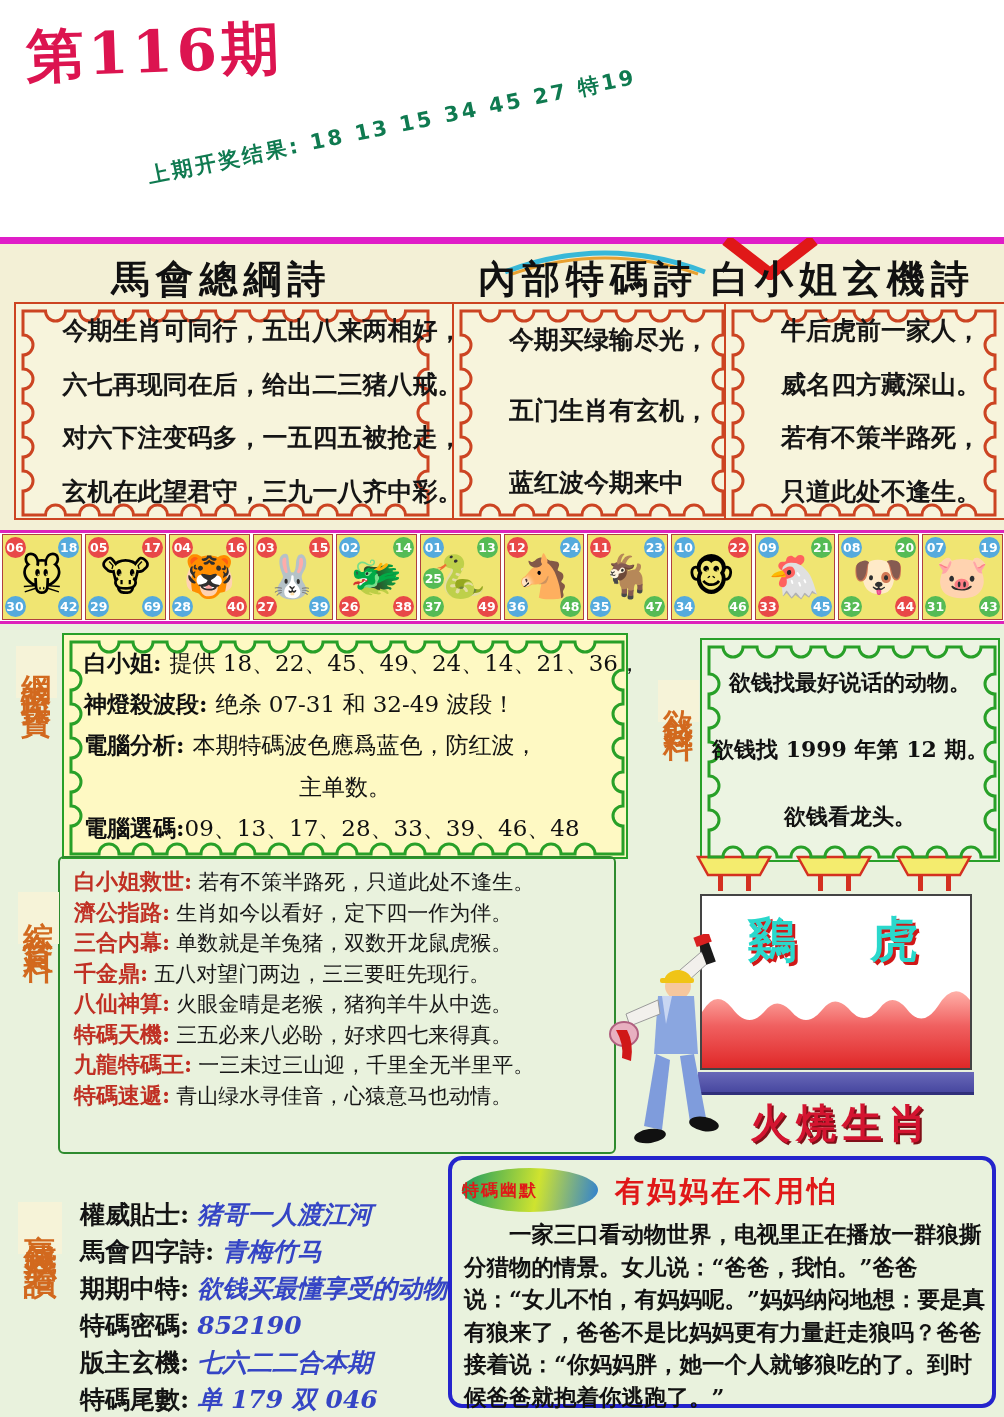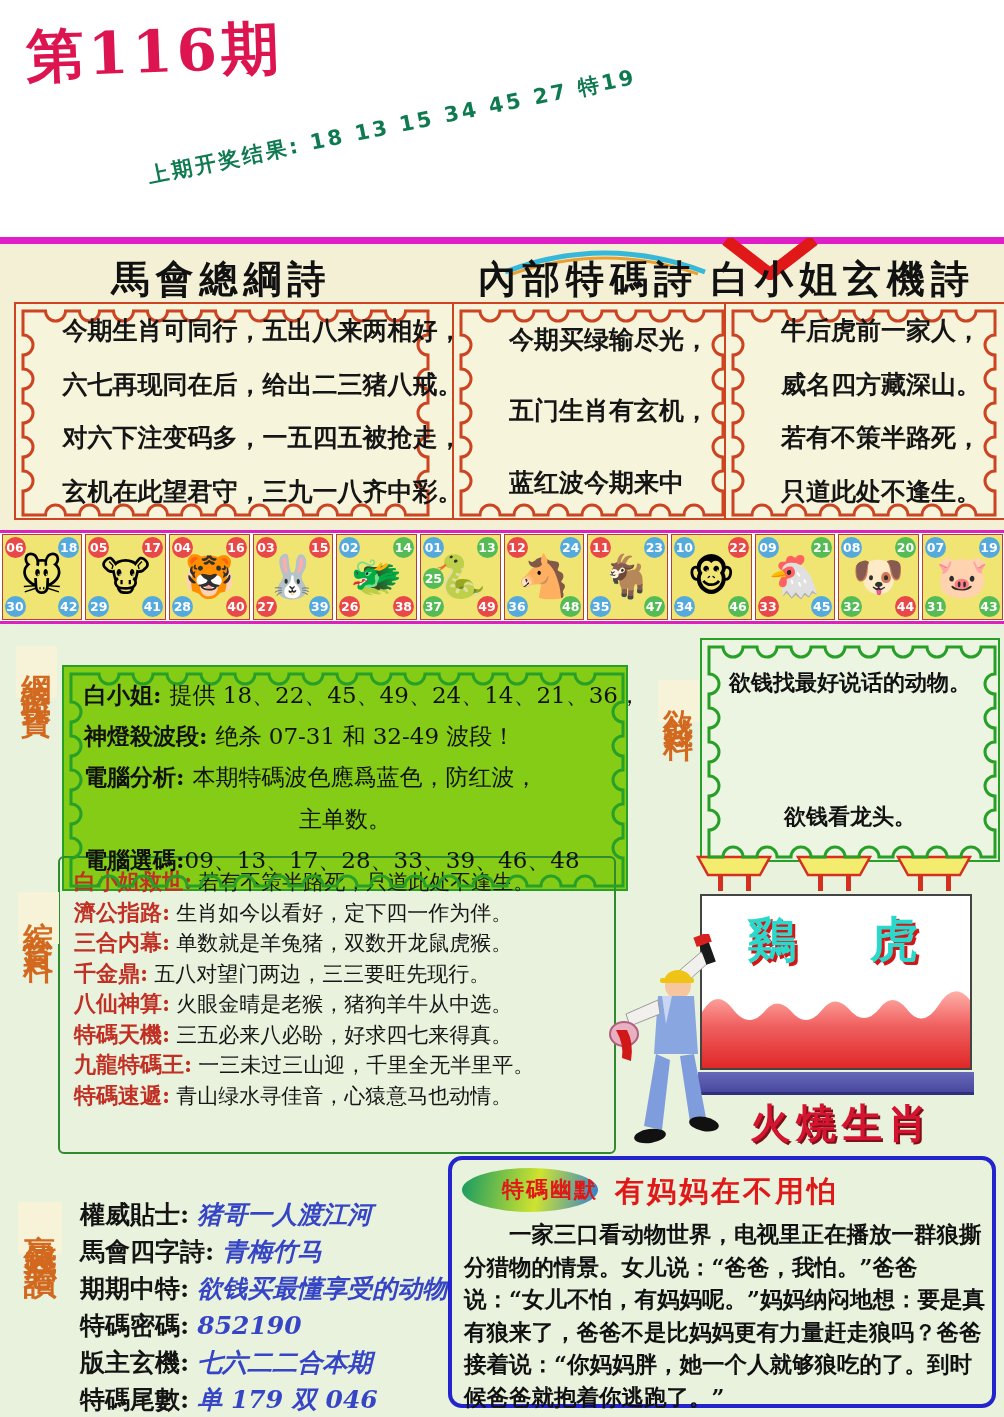--- a/index.html
+++ b/index.html
@@ -34,22 +34,22 @@
         font-weight:bold;display:flex;align-items:center;justify-content:center;}
   .ball-red{background:#e84848;}.ball-blue{background:#55aadd;}.ball-green{background:#55bb55;}
   .pos-tl{left:2px;top:2px;}.pos-tr{right:2px;top:2px;}.pos-bl{left:2px;bottom:2px;}
   .pos-br{right:2px;bottom:2px;}.pos-ml{left:2px;top:33px;}
   
   .vlabel{position:absolute;writing-mode:vertical-rl;text-orientation:upright;color:#d2691e;
           font-weight:bold;background:#f6f3d8;padding:6px 4px;letter-spacing:10px;
           font-family:"DejaVu Serif",serif;line-height:1.1;}
   
   .netbox{position:absolute;left:62px;top:389px;width:566px;height:226px;--sc:#28a028;
-          border:2px solid #28a028;background:#84cc16;box-sizing:border-box;
-          display:flex;flex-direction:column;justify-content:space-around;padding:8px 20px;margin-top:32px;}
+          border:2px solid #28a028;background:#fef9c3;box-sizing:border-box;
+          display:flex;flex-direction:column;justify-content:space-around;padding:8px 20px;}
   .nrow{white-space:nowrap;font-family:"DejaVu Serif",serif;font-size:23px;color:#111;z-index:2;}
   .nrow .nlab{font-weight:bold;}
   .nrow.center{text-align:center;}
   .moneybox{position:absolute;left:700px;top:394px;width:300px;height:224px;--sc:#28a028;
             border:2px solid #28a028;background:#ecf4e2;box-sizing:border-box;display:flex;
             flex-direction:column;justify-content:space-between;padding:28px 10px;text-align:center;}
   .mline{font-size:22px;font-weight:bold;color:#111;font-family:"DejaVu Serif",serif;
          white-space:nowrap;z-index:2;}
   
   .comboframe{position:absolute;left:58px;top:612px;width:554px;height:294px;
@@ -75,22 +75,22 @@
   
   .winrows{position:absolute;left:80px;top:952px;width:370px;}
   .wrow{height:37px;line-height:37px;white-space:nowrap;}
   .wlab{font-size:25px;font-weight:bold;color:#141414;font-family:"DejaVu Serif",serif;}
   .wval{font-size:25px;font-weight:bold;font-style:italic;color:#3545c5;margin-left:8px;
         font-family:"DejaVu Serif",serif;margin-top:32px;}
   
   .humor{position:absolute;left:448px;top:912px;width:548px;height:252px;border:4px solid #2424cc;
          border-radius:14px;background:#e9f2dd;box-sizing:border-box;}
   .badge{position:absolute;left:10px;top:8px;width:136px;height:44px;border-radius:50%;
-         background:linear-gradient(100deg,#159a63,#cfe32f 55%,#2d7fd4);text-align:right;
-         line-height:44px;font-size:22px;font-weight:bold;color:#e01818;letter-spacing:2px;}
+         background:linear-gradient(100deg,#159a63,#cfe32f 55%,#2d7fd4);text-align:left;
+         line-height:44px;font-size:17px;font-weight:bold;color:#e01818;letter-spacing:2px;}
   .htitle{position:absolute;left:163px;top:12px;font-size:29px;font-weight:bold;color:#e01818;
           letter-spacing:3px;white-space:nowrap;font-family:"DejaVu Serif",serif;}
   .hbody{position:absolute;left:12px;top:58px;width:524px;font-size:22.5px;font-weight:bold;
          line-height:32.5px;color:#111;text-indent:2em;font-family:"DejaVu Serif",serif;}
   .deco{position:absolute;pointer-events:none;}
 </style>
 </head>
 <body>
 
 <div class="page">
@@ -149,21 +149,21 @@
           <div class="ball ball-red pos-tl">06</div>
           <div class="ball ball-blue pos-tr">18</div>
           <div class="ball ball-blue pos-bl">30</div>
           <div class="ball ball-blue pos-br">42</div>
         </div>
         <div class="zcell">
           <div class="zanimal">🐮</div>
           <div class="ball ball-red pos-tl">05</div>
           <div class="ball ball-red pos-tr">17</div>
           <div class="ball ball-blue pos-bl">29</div>
-          <div class="ball ball-blue pos-br">41</div>
+          <div class="ball ball-blue pos-br">69</div>
         </div>
         <div class="zcell">
           <div class="zanimal">🐯</div>
           <div class="ball ball-red pos-tl">04</div>
           <div class="ball ball-red pos-tr">16</div>
           <div class="ball ball-blue pos-bl">28</div>
           <div class="ball ball-red pos-br">40</div>
         </div>
         <div class="zcell">
           <div class="zanimal">🐰</div>
@@ -239,20 +239,21 @@
       <div class="nrow center"><span class="nlab"></span><span>主单数。</span></div>
       <div class="nrow"><span class="nlab">電腦選碼:</span><span>09、13、17、28、33、39、46、48</span></div>
     <svg width="566" height="226" class="sc">
           <path d="M7 7 l28 0 a10 10 0 0 0 20 0 l14 0 a10 10 0 0 0 20 0 l14 0 a10 10 0 0 0 20 0 l14 0 a10 10 0 0 0 20 0 l14 0 a10 10 0 0 0 20 0 l14 0 a10 10 0 0 0 20 0 l14 0 a10 10 0 0 0 20 0 l14 0 a10 10 0 0 0 20 0 l14 0 a10 10 0 0 0 20 0 l14 0 a10 10 0 0 0 20 0 l14 0 a10 10 0 0 0 20 0 l14 0 a10 10 0 0 0 20 0 l14 0 a10 10 0 0 0 20 0 l14 0 a10 10 0 0 0 20 0 l14 0 a10 10 0 0 0 20 0 L559 7 l0 28 a10 10 0 0 0 0 20 l0 14 a10 10 0 0 0 0 20 l0 14 a10 10 0 0 0 0 20 l0 14 a10 10 0 0 0 0 20 l0 14 a10 10 0 0 0 0 20 L559 219 l-28 0 a10 10 0 0 0 -20 0 l-14 0 a10 10 0 0 0 -20 0 l-14 0 a10 10 0 0 0 -20 0 l-14 0 a10 10 0 0 0 -20 0 l-14 0 a10 10 0 0 0 -20 0 l-14 0 a10 10 0 0 0 -20 0 l-14 0 a10 10 0 0 0 -20 0 l-14 0 a10 10 0 0 0 -20 0 l-14 0 a10 10 0 0 0 -20 0 l-14 0 a10 10 0 0 0 -20 0 l-14 0 a10 10 0 0 0 -20 0 l-14 0 a10 10 0 0 0 -20 0 l-14 0 a10 10 0 0 0 -20 0 l-14 0 a10 10 0 0 0 -20 0 l-14 0 a10 10 0 0 0 -20 0 L7 219 l0 -28 a10 10 0 0 0 0 -20 l0 -14 a10 10 0 0 0 0 -20 l0 -14 a10 10 0 0 0 0 -20 l0 -14 a10 10 0 0 0 0 -20 l0 -14 a10 10 0 0 0 0 -20 Z" fill="none" stroke="#28a028" stroke-width="3"></path>
         </svg>
       </div>
 
     <div class="vlabel" style="left:658px;top:436px;font-size:30px;">欲錢料</div>
     <div class="moneybox scallop">
       <div class="mline">欲钱找最好说话的动物。</div>
+      <div class="mline">欲钱找 1999 年第 12 期。</div>
       <div class="mline">欲钱看龙头。</div>
     <svg width="300" height="224" class="sc">
           <path d="M7 7 l14 0 a10 10 0 0 0 20 0 l14 0 a10 10 0 0 0 20 0 l14 0 a10 10 0 0 0 20 0 l14 0 a10 10 0 0 0 20 0 l14 0 a10 10 0 0 0 20 0 l14 0 a10 10 0 0 0 20 0 l14 0 a10 10 0 0 0 20 0 l14 0 a10 10 0 0 0 20 0 L293 7 l0 27 a10 10 0 0 0 0 20 l0 14 a10 10 0 0 0 0 20 l0 14 a10 10 0 0 0 0 20 l0 14 a10 10 0 0 0 0 20 l0 14 a10 10 0 0 0 0 20 L293 217 l-14 0 a10 10 0 0 0 -20 0 l-14 0 a10 10 0 0 0 -20 0 l-14 0 a10 10 0 0 0 -20 0 l-14 0 a10 10 0 0 0 -20 0 l-14 0 a10 10 0 0 0 -20 0 l-14 0 a10 10 0 0 0 -20 0 l-14 0 a10 10 0 0 0 -20 0 l-14 0 a10 10 0 0 0 -20 0 L7 217 l0 -27 a10 10 0 0 0 0 -20 l0 -14 a10 10 0 0 0 0 -20 l0 -14 a10 10 0 0 0 0 -20 l0 -14 a10 10 0 0 0 0 -20 l0 -14 a10 10 0 0 0 0 -20 Z" fill="none" stroke="#28a028" stroke-width="3"></path>
         </svg>
       </div>
 
     <div class="comboframe"></div>
     <div class="vlabel" style="left:18px;top:648px;font-size:30px;">綜合資料</div>
     <div class="comborows">
         <div class="crow"><span class="clab">白小姐救世:</span><span class="ctext">若有不策半路死，只道此处不逢生。</span></div>

